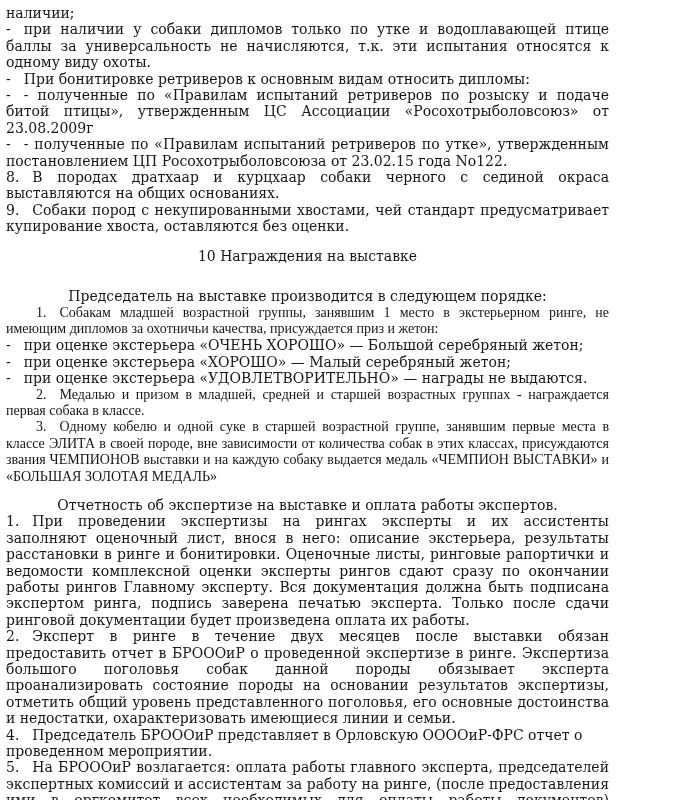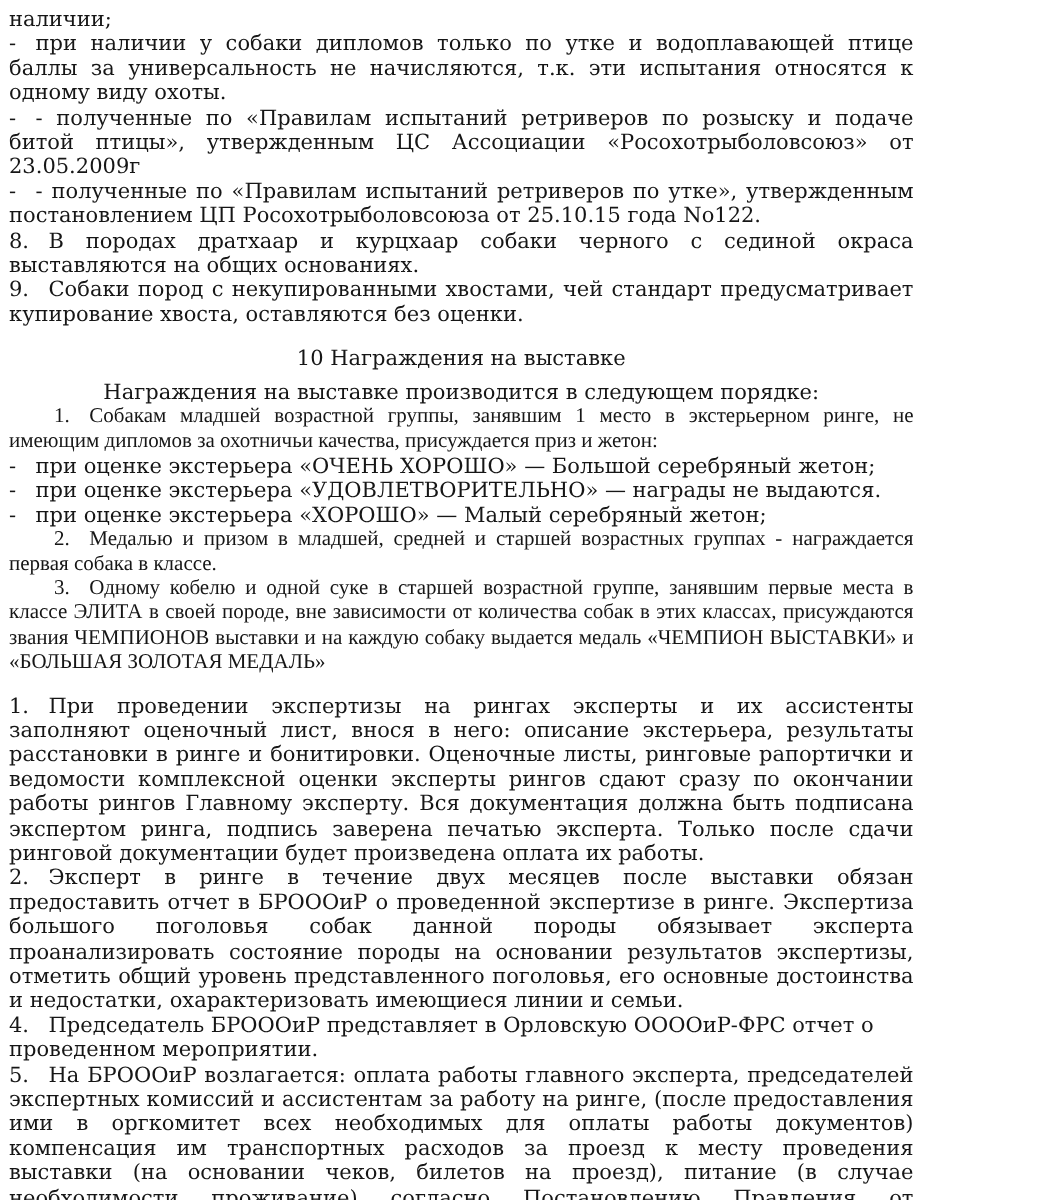--- a/index.html
+++ b/index.html
@@ -21,64 +21,66 @@
   }
   .para {
     margin: 0;
     padding: 0;
     text-align: justify;
   }
   .para.left   { text-align: left; }
   .para.center { text-align: center; }
   .para.indent { text-indent: 30px; font-family: Liberation Serif, serif; }
   .marker:not(:empty) { margin-right: 13px; }
-  .heading-gap { margin-top: 5px; margin-bottom: 6px; }
+  .heading-gap { margin-top: 5px; margin-bottom: 24px; }
   .spacer-sm { height: 8px; }
   .spacer-md { height: 12px; }
 </style>
 </head>
 <body>
 
 <div class="page">
 
   <p class="para left"><span class="marker"></span><span class="ptext">наличии;</span></p>
 
   <p class="para"><span class="marker">-</span><span class="ptext">при наличии у собаки дипломов только по утке и водоплавающей птице баллы за универсальность не начисляются, т.к. эти испытания относятся к одному виду охоты.</span></p>
 
 
+  <p class="para left"><span class="marker">-</span><span class="ptext">При бонитировке ретриверов к основным видам относить дипломы:</span></p>
 
-  <p class="para"><span class="marker">-</span><span class="ptext">- полученные по «Правилам испытаний ретриверов по розыску и подаче битой птицы», утвержденным ЦС Ассоциации «Росохотрыболовсоюз» от 23.05.2009г</span></p>
+  <p class="para"><span class="marker">-</span><span class="ptext">- полученные по «Правилам испытаний ретриверов по розыску и подаче битой птицы», утвержденным ЦС Ассоциации «Росохотрыболовсоюз» от 23.08.2009г</span></p>
 
-  <p class="para"><span class="marker">-</span><span class="ptext">- полученные по «Правилам испытаний ретриверов по утке», утвержденным постановлением ЦП Росохотрыболовсоюза от 25.10.15 года No122.</span></p>
+  <p class="para"><span class="marker">-</span><span class="ptext">- полученные по «Правилам испытаний ретриверов по утке», утвержденным постановлением ЦП Росохотрыболовсоюза от 23.02.15 года No122.</span></p>
 
   <p class="para"><span class="marker">8.</span><span class="ptext">В породах дратхаар и курцхаар собаки черного с сединой окраса выставляются на общих основаниях.</span></p>
 
   <p class="para"><span class="marker">9.</span><span class="ptext">Собаки пород с некупированными хвостами, чей стандарт предусматривает купирование хвоста, оставляются без оценки.</span></p>
 
   <div class="spacer-sm"></div>
 
   <p class="para center heading-gap"><span class="ptext">10 Награждения на выставке</span></p>
 
-  <p class="para center"><span class="ptext">Награждения на выставке производится в следующем порядке:</span></p>
+  <p class="para center"><span class="ptext">Председатель на выставке производится в следующем порядке:</span></p>
 
   <p class="para indent"><span class="marker">1.</span><span class="ptext">Собакам младшей возрастной группы, занявшим 1 место в экстерьерном ринге, не имеющим дипломов за охотничьи качества, присуждается приз и жетон:</span></p>
 
   <p class="para left"><span class="marker">-</span><span class="ptext">при оценке экстерьера «ОЧЕНЬ ХОРОШО» — Большой серебряный жетон;</span></p>
 
+  <p class="para left"><span class="marker">-</span><span class="ptext">при оценке экстерьера «ХОРОШО» — Малый серебряный жетон;</span></p>
+
   <p class="para left"><span class="marker">-</span><span class="ptext">при оценке экстерьера «УДОВЛЕТВОРИТЕЛЬНО» — награды не выдаются.</span></p>
-
-  <p class="para left"><span class="marker">-</span><span class="ptext">при оценке экстерьера «ХОРОШО» — Малый серебряный жетон;</span></p>
 
   <p class="para indent"><span class="marker">2.</span><span class="ptext">Медалью и призом в младшей, средней и старшей возрастных группах - награждается первая собака в классе.</span></p>
 
   <p class="para indent"><span class="marker">3.</span><span class="ptext">Одному кобелю и одной суке в старшей возрастной группе, занявшим первые места в классе ЭЛИТА в своей породе, вне зависимости от количества собак в этих классах, присуждаются звания ЧЕМПИОНОВ выставки и на каждую собаку выдается медаль «ЧЕМПИОН ВЫСТАВКИ» и «БОЛЬШАЯ ЗОЛОТАЯ МЕДАЛЬ»</span></p>
 
 
   <div class="spacer-md"></div>
 
+  <p class="para center"><span class="ptext">Отчетность об экспертизе на выставке и оплата работы экспертов.</span></p>
 
   <p class="para"><span class="marker">1.</span><span class="ptext">При проведении экспертизы на рингах эксперты и их ассистенты заполняют оценочный лист, внося в него: описание экстерьера, результаты расстановки в ринге и бонитировки. Оценочные листы, ринговые рапортички и ведомости комплексной оценки эксперты рингов сдают сразу по окончании работы рингов Главному эксперту. Вся документация должна быть подписана экспертом ринга, подпись заверена печатью эксперта. Только после сдачи ринговой документации будет произведена оплата их работы.</span></p>
 
   <p class="para"><span class="marker">2.</span><span class="ptext">Эксперт в ринге в течение двух месяцев после выставки обязан предоставить отчет в БРОООиР о проведенной экспертизе в ринге. Экспертиза большого поголовья собак данной породы обязывает эксперта проанализировать состояние породы на основании результатов экспертизы, отметить общий уровень представленного поголовья, его основные достоинства и недостатки, охарактеризовать имеющиеся линии и семьи.</span></p>
 
 
   <p class="para left"><span class="marker">4.</span><span class="ptext">Председатель БРОООиР представляет в Орловскую ООООиР-ФРС отчет о проведенном мероприятии.</span></p>
 
   <p class="para"><span class="marker">5.</span><span class="ptext">На БРОООиР возлагается: оплата работы главного эксперта, председателей экспертных комиссий и ассистентам за работу на ринге, (после предоставления ими в оргкомитет всех необходимых для оплаты работы документов) компенсация им транспортных расходов за проезд к месту проведения выставки (на основании чеков, билетов на проезд), питание (в случае необходимости проживание) согласно Постановлению Правления от 28.07.2015г. №2-ОС.</span></p>
 

